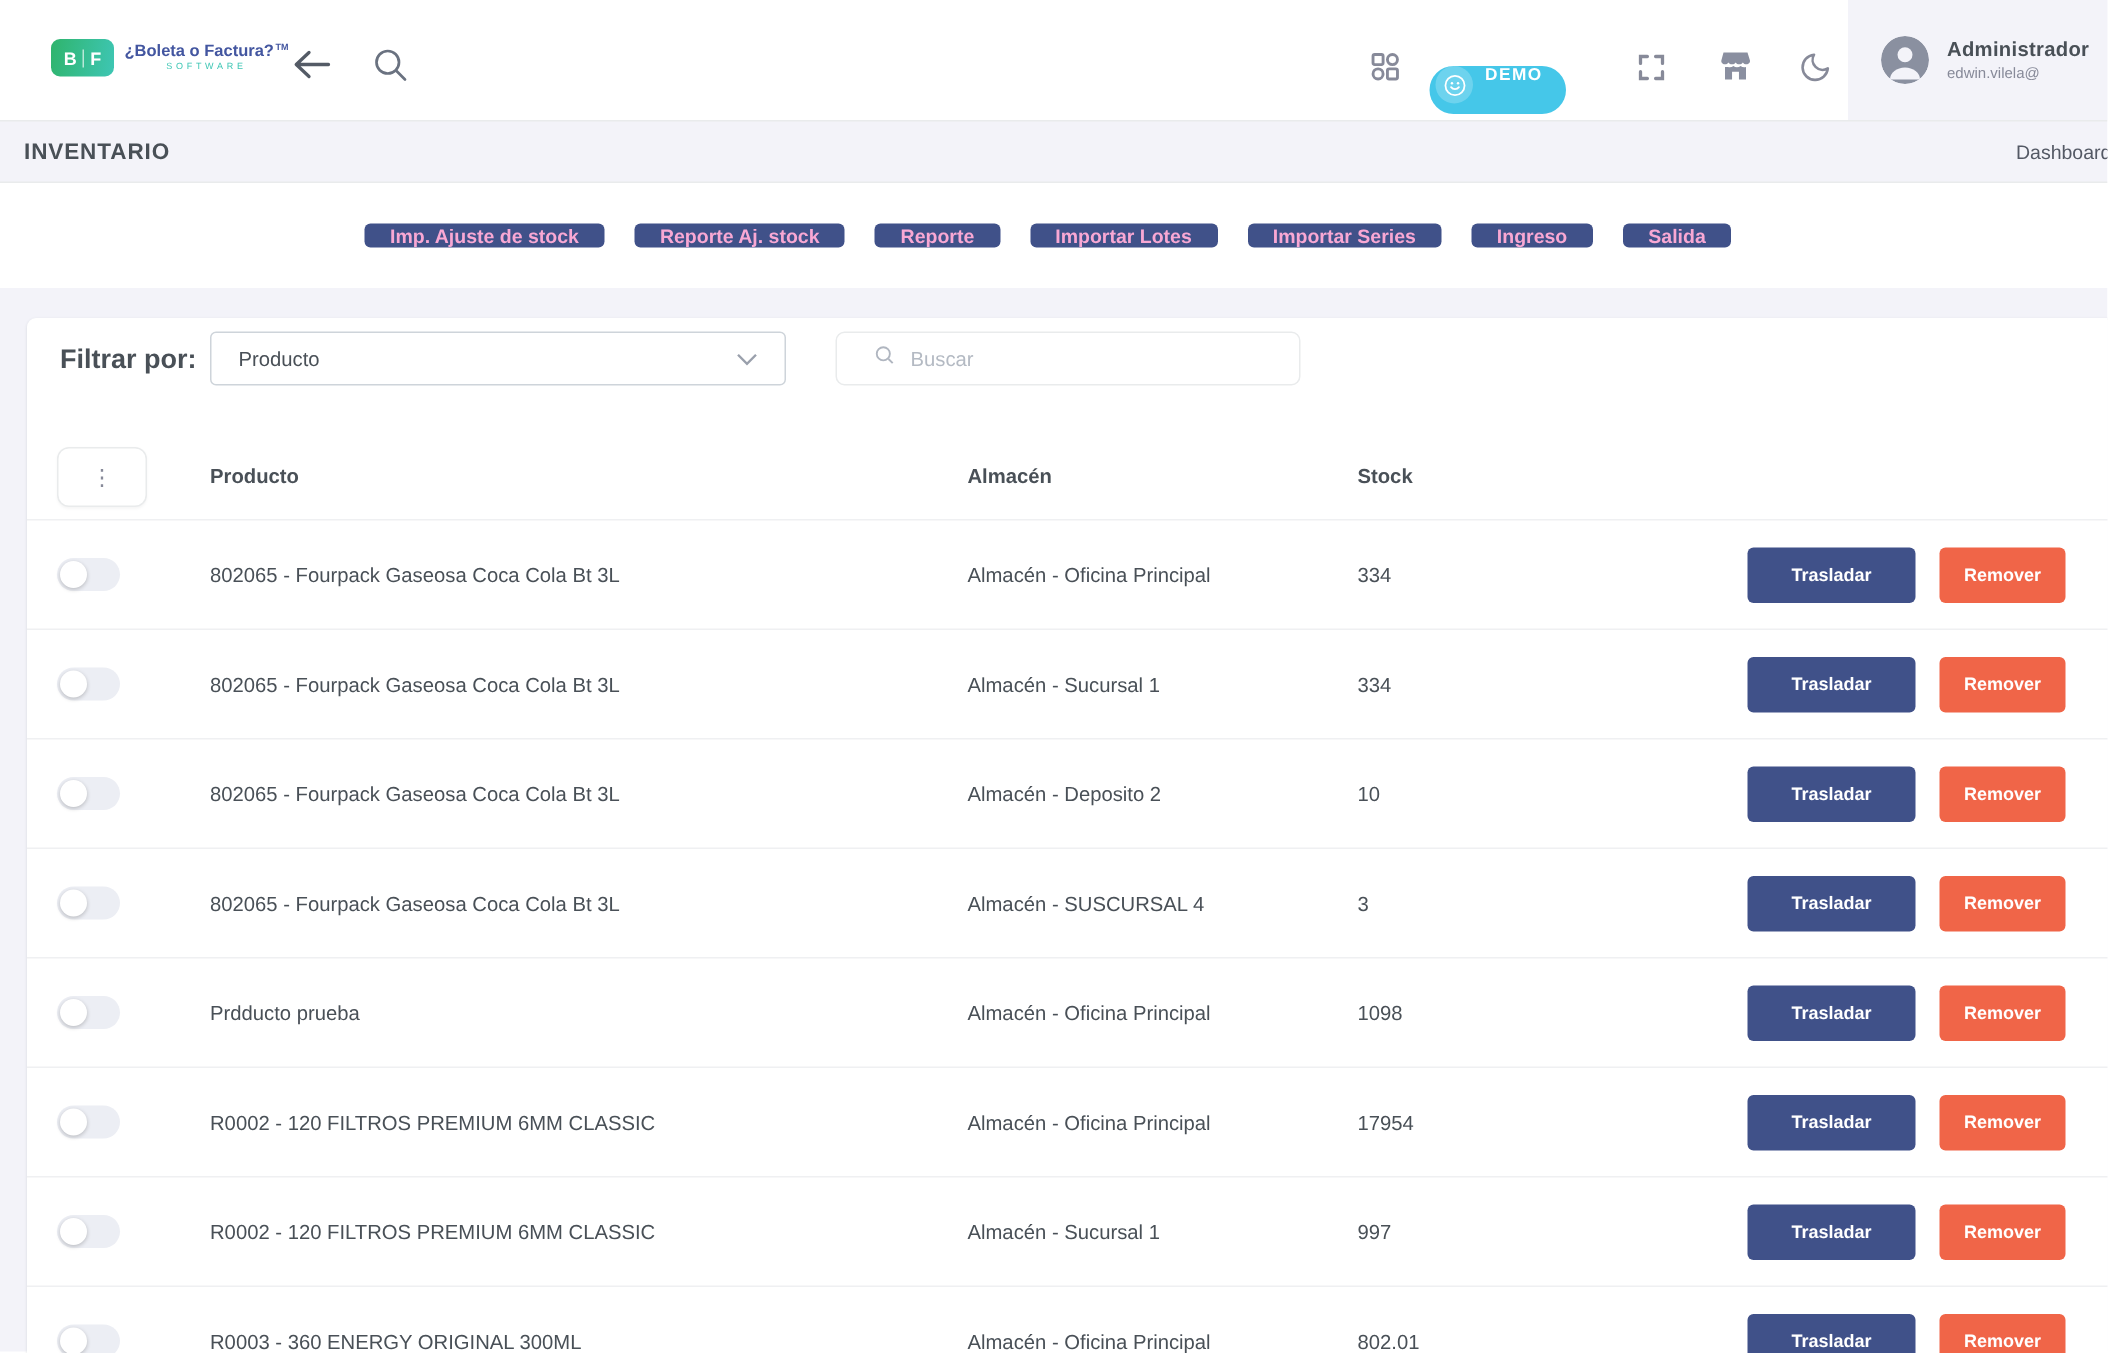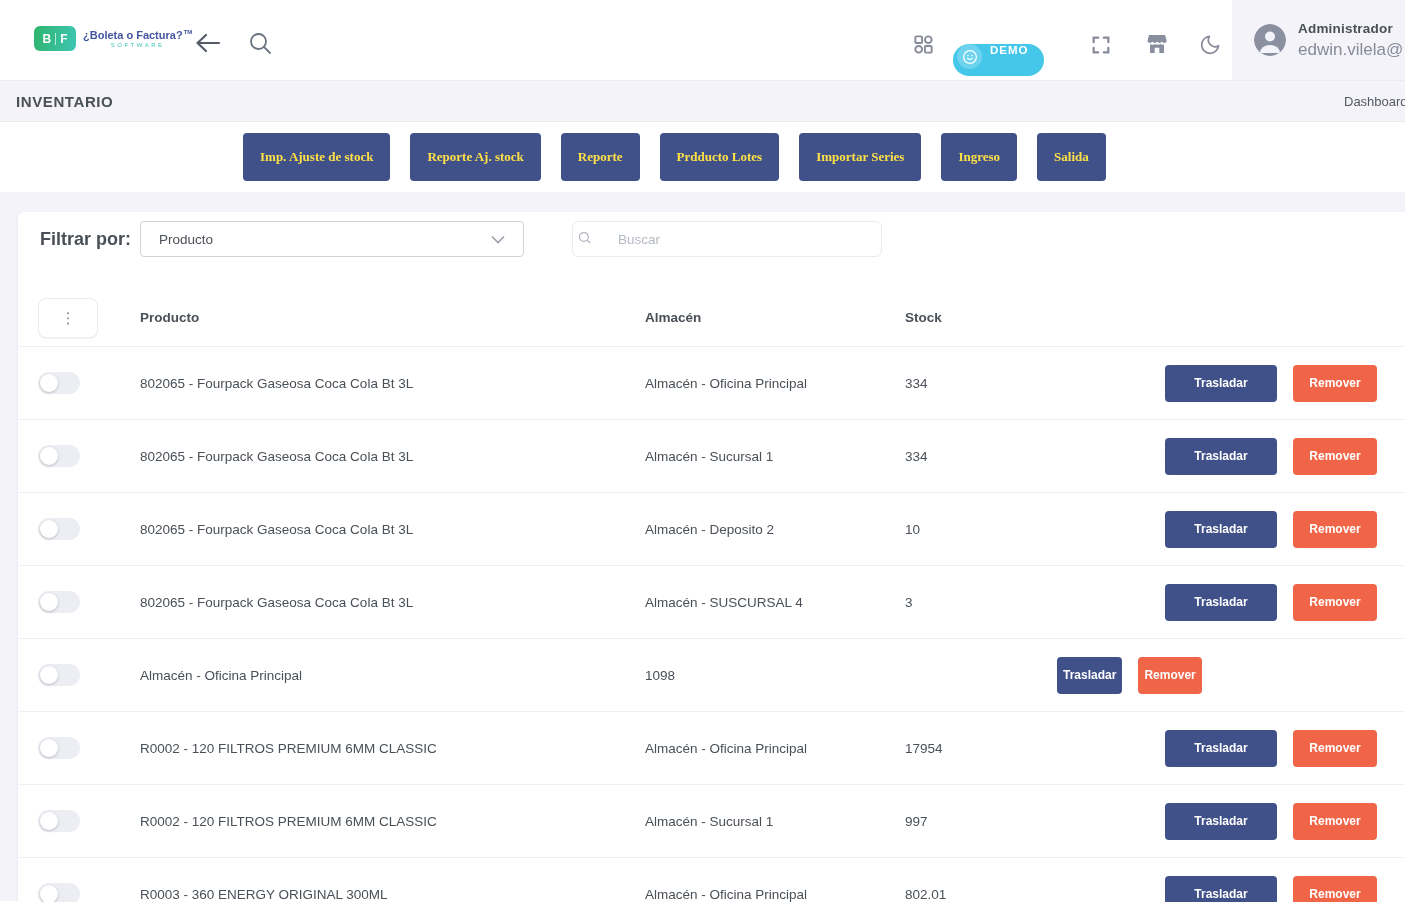--- a/index.html
+++ b/index.html
@@ -36,42 +36,42 @@
     display:flex;align-items:flex-start;padding:0 15px 0 4px;cursor:pointer;border:none
   }
   .demo-circle{width:25px;height:25px;border-radius:50%;background:rgba(255,255,255,.22);
     display:flex;align-items:center;justify-content:center;margin-right:8px}
   .demo-label{color:#fff;font-size:11.5px;font-weight:700;letter-spacing:1px}
   .user-panel{position:absolute;left:1232px;top:0;width:220px;height:80px;background:var(--band);
     display:flex;align-items:center;padding-left:22px;cursor:pointer}
   .avatar{width:32px;height:32px;border-radius:50%;overflow:hidden;flex:0 0 auto;line-height:0}
   .user-meta{margin-left:12px;white-space:nowrap}
   .user-name{font-size:13.5px;font-weight:700;color:var(--text);letter-spacing:.2px}
-  .user-email{font-size:17px;color:var(--muted);margin-top:4px}
+  .user-email{font-size:10px;color:var(--muted);margin-top:4px}
   
   .title-bar{position:relative;height:42px;background:var(--band);
     border-top:1px solid var(--border);border-bottom:1px solid var(--border);
     display:flex;align-items:center}
   .page-title{margin:0 0 0 16px;font-size:15px;font-weight:700;letter-spacing:.6px;color:var(--text)}
   .breadcrumb{position:absolute;left:1344px;font-size:13px;color:#545965;white-space:nowrap;cursor:pointer}
   
   .actions-bar{height:70px;background:#fff;display:flex;align-items:center;gap:20px;padding-left:243px}
-  .action-btn{height:48px;padding:0 17px;border:none;border-radius:4px;background:var(--primary);
-    color:#fde047;font-size:13px;font-weight:700;font-family:Liberation Serif, serif;cursor:pointer;white-space:nowrap}
+  .action-btn{height:16px;padding:0 17px;border:none;border-radius:4px;background:var(--primary);
+    color:#f9a8d4;font-size:13px;font-weight:700;font-family:Liberation Sans, sans-serif;cursor:pointer;white-space:nowrap}
   
   .content{background:var(--band);height:709px;padding:20px 0 0 18px}
   .card{background:#fff;width:1500px;height:800px;border-radius:6px;
     box-shadow:0 1px 2px rgba(56,65,74,.15);padding-top:9px}
   .filter-row{display:flex;align-items:center;height:36px}
   .filter-label{margin-left:22px;width:100px;font-size:18px;font-weight:700;color:var(--text)}
   .select{width:384px;height:36px;border:1px solid #ced4da;border-radius:4px;
     display:flex;align-items:center;justify-content:space-between;padding:0 18px;
     font-size:13.5px;color:var(--text);cursor:pointer;background:#fff}
-  .search-box{margin-left:48px;width:310px;height:36px;border:1px solid var(--border);border-radius:6px;
-    display:flex;align-items:center;gap:24px;padding:0 4px;background:#fff}
+  .search-box{margin-left:33px;width:310px;height:36px;border:1px solid var(--border);border-radius:6px;
+    display:flex;align-items:center;gap:8px;padding:0 24px;background:#fff}
   .search-box input{border:none;outline:none;width:100%;font-size:13.5px;color:var(--text);font-family:inherit}
   .search-box input::placeholder{color:#b4bac3}
   
   .row-grid{display:grid;grid-template-columns:122px 505px 260px 108px auto;align-items:center}
   .thead{margin-top:32px;height:57px}
   .c1{padding-left:20px}
   .c4{text-align:left}
   .c5{padding-left:152px;display:flex;gap:16px;align-items:center}
   .th{font-size:13.5px;font-weight:700;color:var(--text)}
   .more-btn{width:60px;height:40px;background:#fff;border:1px solid var(--border);border-radius:8px;
@@ -183,21 +183,21 @@
 
 <div class="title-bar">
   <h1 class="page-title">INVENTARIO</h1>
   <span class="breadcrumb">Dashboard</span>
 </div>
 
 <div class="actions-bar" id="actions-bar">
     <button class="action-btn">Imp. Ajuste de stock</button>
     <button class="action-btn">Reporte Aj. stock</button>
     <button class="action-btn">Reporte</button>
-    <button class="action-btn">Prdducto Lotes</button>
+    <button class="action-btn">Importar Lotes</button>
     <button class="action-btn">Importar Series</button>
     <button class="action-btn">Ingreso</button>
     <button class="action-btn">Salida</button>
   </div>
 
 <div class="content">
   <div class="card">
 
     <div class="filter-row">
       <span class="filter-label">Filtrar por:</span>
@@ -288,20 +288,21 @@
             <button class="row-btn move">Trasladar</button>
             <button class="row-btn remove">Remover</button>
           </div>
         </div>
         <div class="row-grid trow">
           <div class="c1">
             <div class="toggle">
               <span class="knob"></span>
             </div>
           </div>
+          <div class="c2 cell">Prdducto prueba</div>
           <div class="c3 cell">Almacén - Oficina Principal</div>
           <div class="c4 cell">1098</div>
           <div class="c5">
             <button class="row-btn move">Trasladar</button>
             <button class="row-btn remove">Remover</button>
           </div>
         </div>
         <div class="row-grid trow">
           <div class="c1">
             <div class="toggle">

